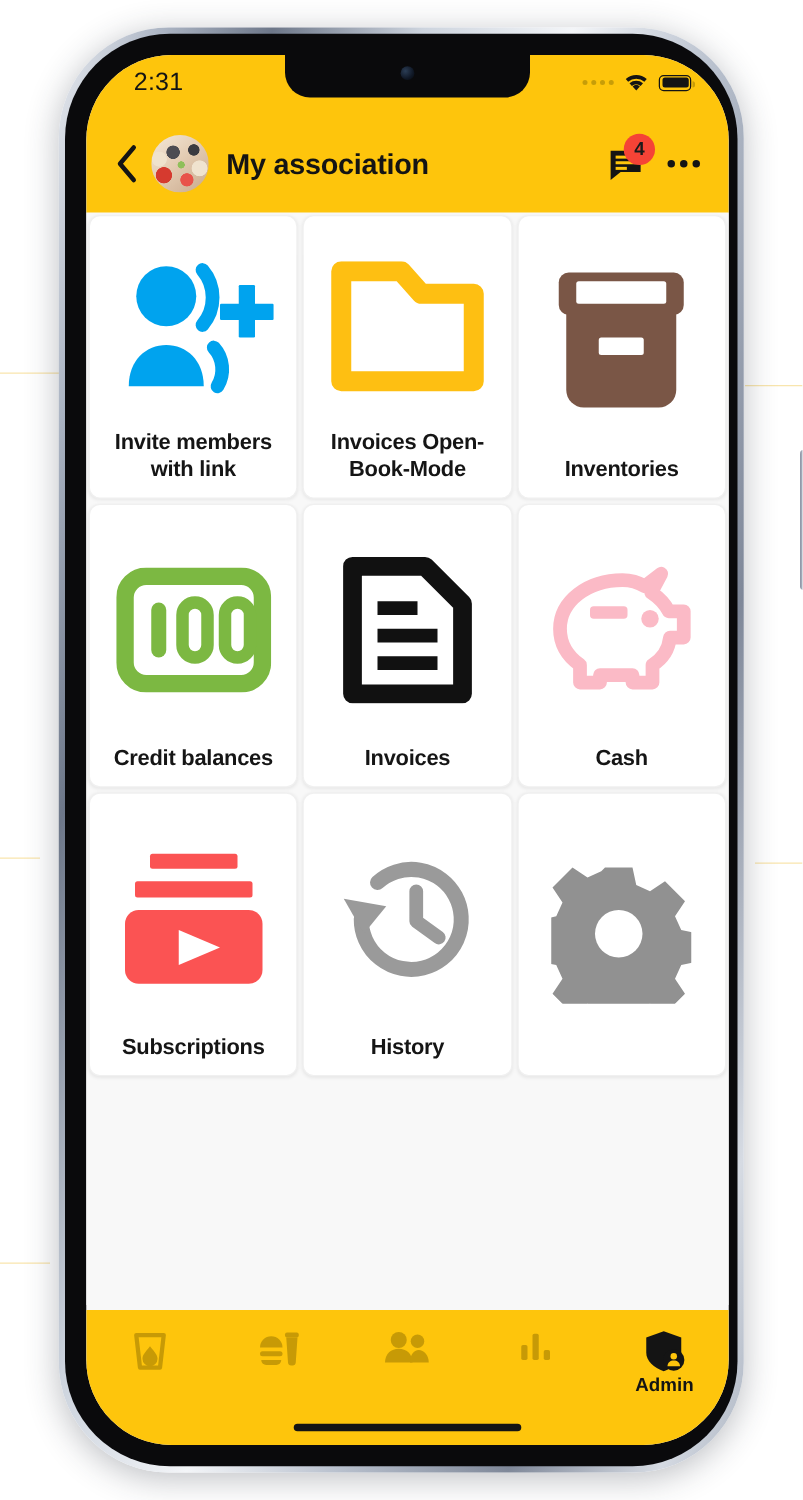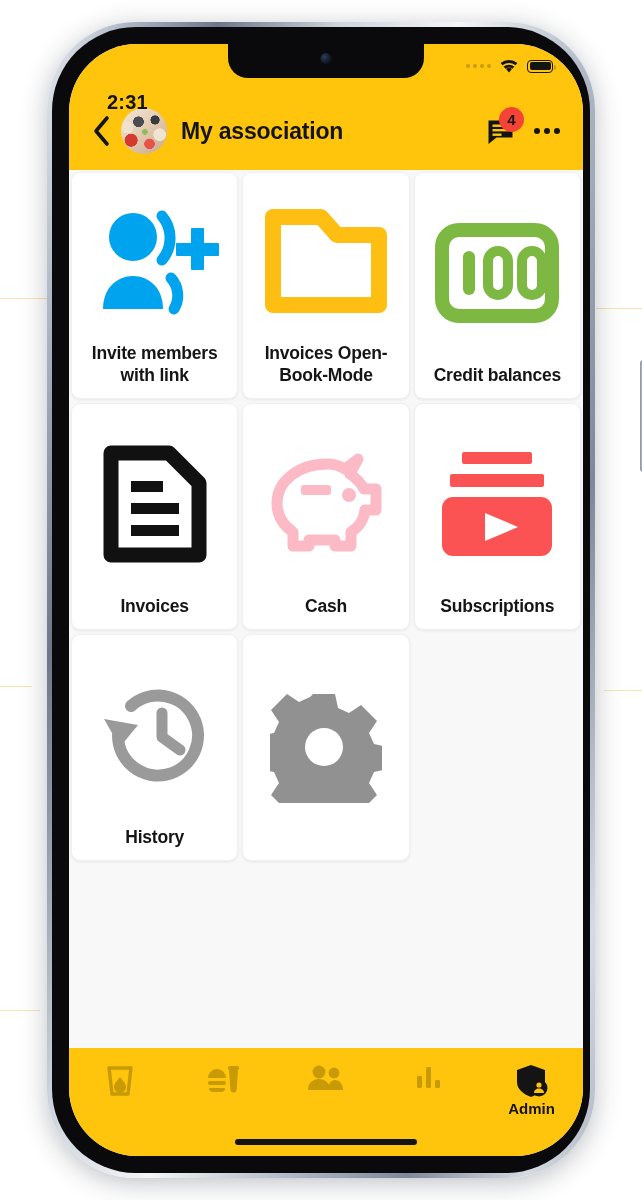--- a/index.html
+++ b/index.html
@@ -66,23 +66,22 @@
     background: radial-gradient(circle at 35% 35%, #2b3d55 0%, #101826 60%, #05070b 100%);
   }
 
   
   .statusbar {
     position: absolute; left: 0; top: 0; width: 514px; height: 48px;
     background: #FEC50C; z-index: 30;
   }
   .clock {
     position: absolute; left: 38px; top: 11px;
-    font-size: 20px; font-weight: bold; color: #141414;
+    font-size: 20px; font-weight: normal; color: #141414;
     letter-spacing: .2px;
-    margin-top: 36px;
   }
   .status-right {
     position: absolute; right: 30px; top: 14px;
     display: flex; align-items: center; gap: 7px;
   }
   .sig-dots { display: flex; gap: 3px; align-items: center; }
   .sig-dots i { width: 4px; height: 4px; border-radius: 50%; background: #c79d08; display: block; }
   .batt {
     width: 26px; height: 13px; border: 1.8px solid #141414; border-radius: 4px;
     position: relative; box-sizing: border-box;
@@ -269,20 +268,31 @@
 
             <div class="tile">
               <div class="tile-icon">
                 <svg width="126" height="106" viewBox="0 0 126 106">
                   <path d="M10 8h48l16 18h42v70H10z" fill="none" stroke="#FEBF12" stroke-width="16" stroke-linejoin="round"></path>
                 </svg>
               </div>
               <div class="tile-label">Invoices Open-Book-Mode</div>
             </div>
 
+            <div class="tile">
+              <div class="tile-icon">
+                <svg width="108" height="118" viewBox="0 0 108 118">
+                  <rect x="4" y="4" width="100" height="34" rx="8" fill="#7A5646"></rect>
+                  <path d="M10 36h88v62a14 14 0 0 1-14 14H24a14 14 0 0 1-14-14z" fill="#7A5646"></path>
+                  <rect x="18" y="11" width="72" height="18" rx="2" fill="#fff"></rect>
+                  <rect x="36" y="56" width="36" height="14" rx="2" fill="#fff"></rect>
+                </svg>
+              </div>
+              <div class="tile-label">Inventories</div>
+            </div>
 
             <div class="tile">
               <div class="tile-icon">
                 <svg width="124" height="100" viewBox="0 0 124 100">
                   <rect x="7" y="7" width="110" height="86" rx="17" fill="none" stroke="#7CB842" stroke-width="14"></rect>
                   <rect x="28" y="28" width="12" height="44" rx="6" fill="#7CB842"></rect>
                   <rect x="53" y="28" width="20" height="44" rx="10" fill="none" stroke="#7CB842" stroke-width="10"></rect>
                   <rect x="87" y="28" width="20" height="44" rx="10" fill="none" stroke="#7CB842" stroke-width="10"></rect>
                 </svg>
               </div>

